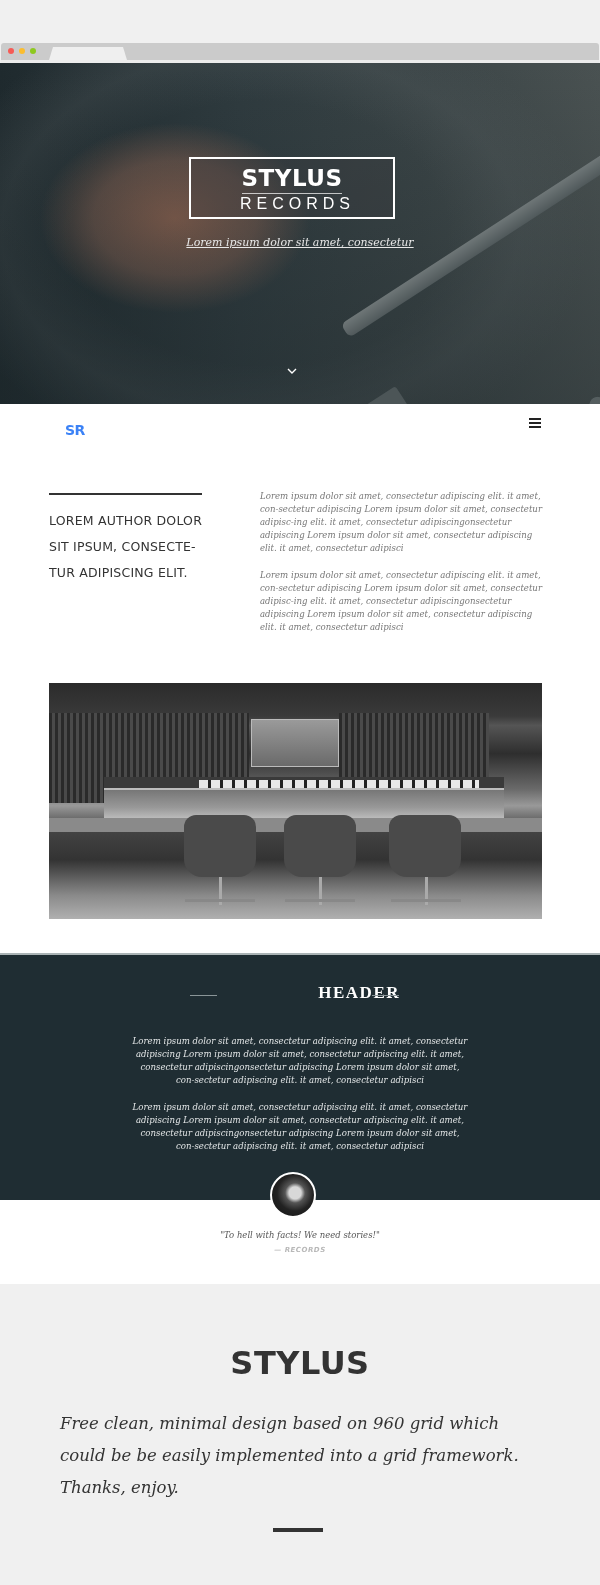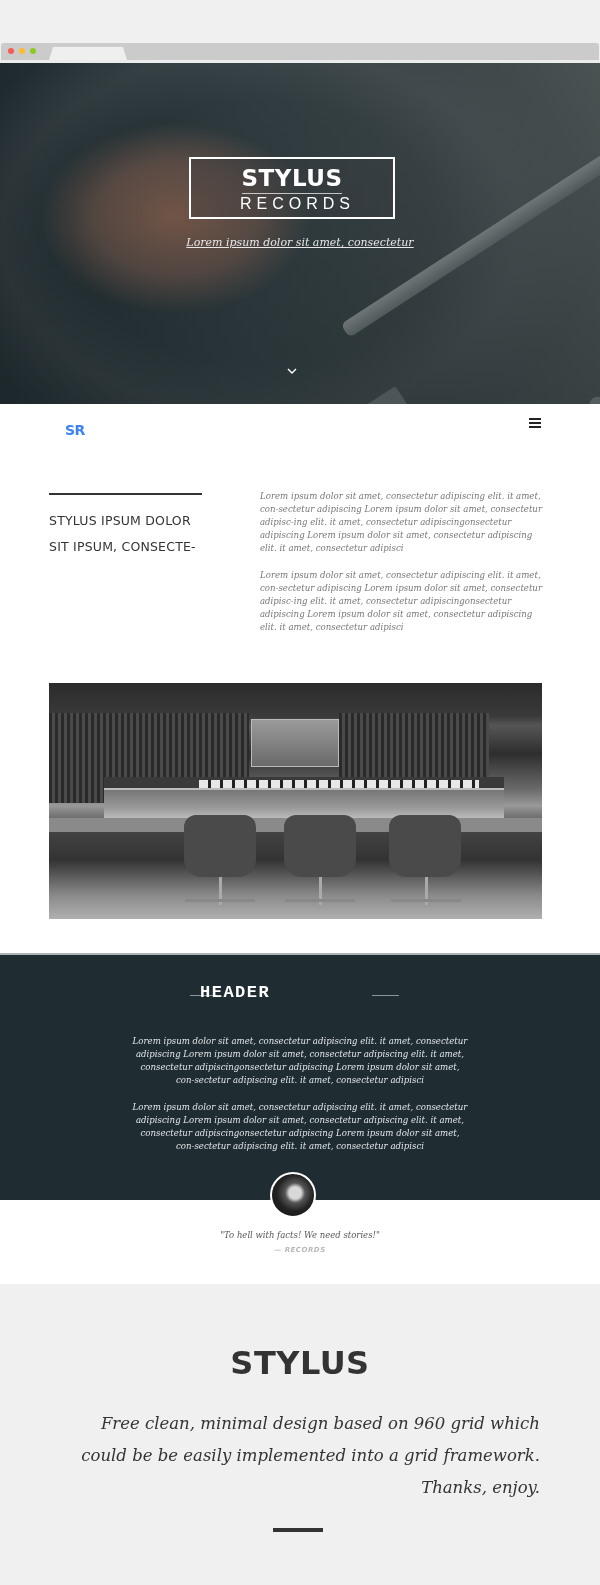--- a/index.html
+++ b/index.html
@@ -107,22 +107,22 @@
     .chair { position: absolute; top: 132px; width: 72px; height: 62px; background: #4a4a4a; border-radius: 12px 12px 18px 18px; }
     .chair-leg { position: absolute; top: 194px; width: 3px; height: 28px; background: #aaa; }
     .chair-base { position: absolute; top: 216px; width: 70px; height: 3px; background: #888; }
 
     
     .dark-section { position: absolute; left: 0; top: 953px; width: 600px; height: 247px; background: #1f2d33; border-top: 2px solid #aab3b5; }
     .header-line { position: absolute; top: 40px; width: 27px; height: 1px; background: #8a9598; }
     .header-line.left { left: 190px; }
     .header-line.right { left: 372px; }
     .header-title {
-      position: absolute; left: 200px; top: 28px; width: 200px; text-align: left; color: #fff;
-      font-family: Liberation Mono, monospace; font-size: 17px; letter-spacing: 1.5px;
+      position: absolute; left: 200px; top: 28px; width: 200px; text-align: right; color: #fff;
+      font-family: Liberation Serif, serif; font-size: 17px; letter-spacing: 1.5px;
     }
     .dark-para {
       position: absolute; left: 132px; width: 336px; text-align: center;
       font-family: "DejaVu Serif", serif; font-style: italic; font-size: 8.6px; line-height: 13px; color: #e3e6e7;
     }
     .dark-para.p1 { top: 80px; }
     .dark-para.p2 { top: 146px; }
 
     
     .avatar {
@@ -140,21 +140,21 @@
       font-family: "DejaVu Sans", sans-serif; font-style: italic; font-weight: bold; font-size: 7px; color: #b8b8b8; letter-spacing: 0.5px;
     }
 
     
     .footer { position: absolute; left: 0; top: 1284px; width: 600px; height: 301px; background: #f0f0f0; }
     .footer-title {
       position: absolute; left: 0; top: 60px; width: 600px; text-align: center;
       font-family: "DejaVu Sans", sans-serif; font-weight: bold; font-size: 32px; color: #333; letter-spacing: 0.5px;
     }
     .footer-text {
-      position: absolute; left: 60px; top: 124px; width: 480px; text-align: right;
+      position: absolute; left: 60px; top: 124px; width: 480px; text-align: left;
       font-family: "DejaVu Serif", serif; font-style: italic; font-size: 16.5px; line-height: 32px; color: #333;
     }
     .footer-rule { position: absolute; left: 273px; top: 244px; width: 50px; height: 4px; background: #333; }
   </style>
 </head>
 <body>
 
 <div class="browser-bar">
   <span class="dot red"></span>
   <span class="dot yellow"></span>
@@ -185,22 +185,23 @@
 <section class="nav">
   <div class="nav-logo">SR</div>
   <div class="nav-menu">
     <span></span>
       <span></span>
       <span></span>
   </div>
 
   <div class="intro-rule"></div>
   <div class="intro-heading">
-    <div>STYLUS IPSUM DOLOR</div>
+    <div>LOREM AUTHOR DOLOR</div>
     <div>SIT IPSUM, CONSECTE-</div>
+    <div>TUR ADIPISCING ELIT.</div>
   </div>
   <p class="intro-para p1">Lorem ipsum dolor sit amet, consectetur adipiscing elit. it amet, con-sectetur adipiscing Lorem ipsum dolor sit amet, consectetur adipisc-ing elit. it amet, consectetur adipiscingonsectetur adipiscing Lorem ipsum dolor sit amet, consectetur adipiscing elit. it amet, consectetur adipisci</p>
   <p class="intro-para p2">Lorem ipsum dolor sit amet, consectetur adipiscing elit. it amet, con-sectetur adipiscing Lorem ipsum dolor sit amet, consectetur adipisc-ing elit. it amet, consectetur adipiscingonsectetur adipiscing Lorem ipsum dolor sit amet, consectetur adipiscing elit. it amet, consectetur adipisci</p>
 
   <div class="studio" title="Recording studio mixing console with three chairs">
     <div class="curtain" style="left:0;width:200px;"></div>
     <div class="curtain" style="left:290px;width:150px;"></div>
     <div class="window-glass"></div>
     <div class="console"></div>
     <div class="meters"></div>

